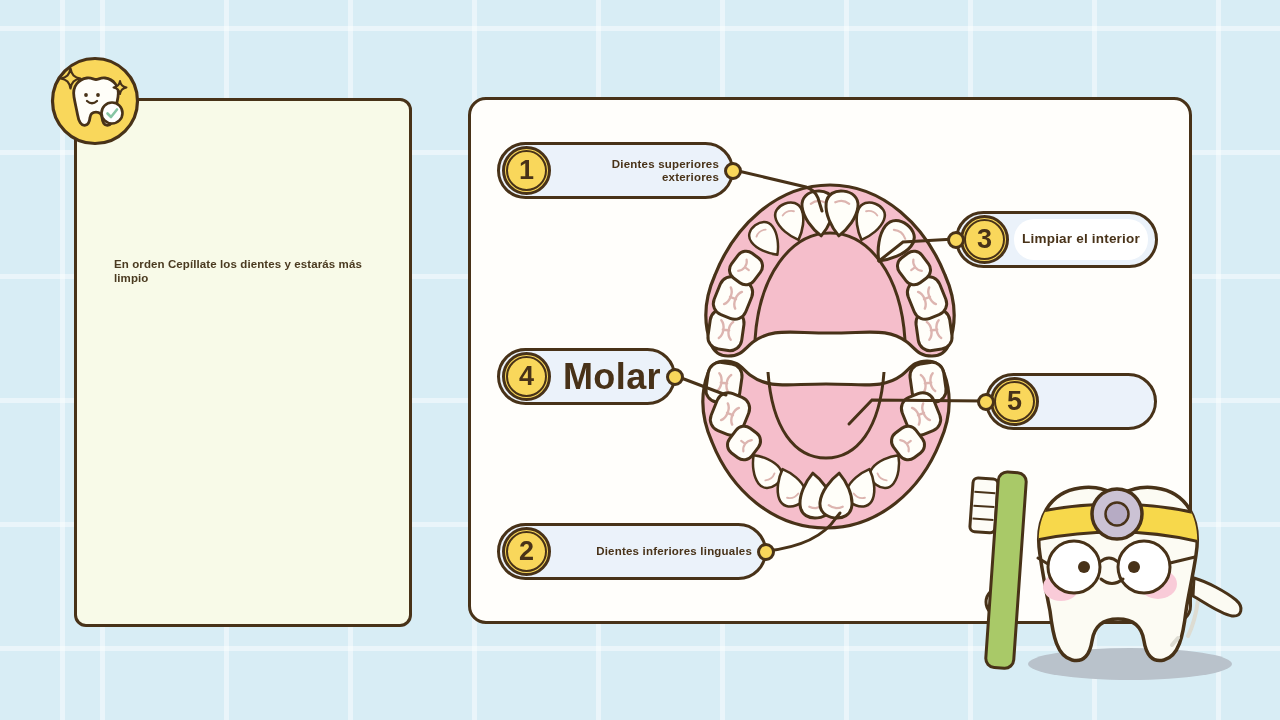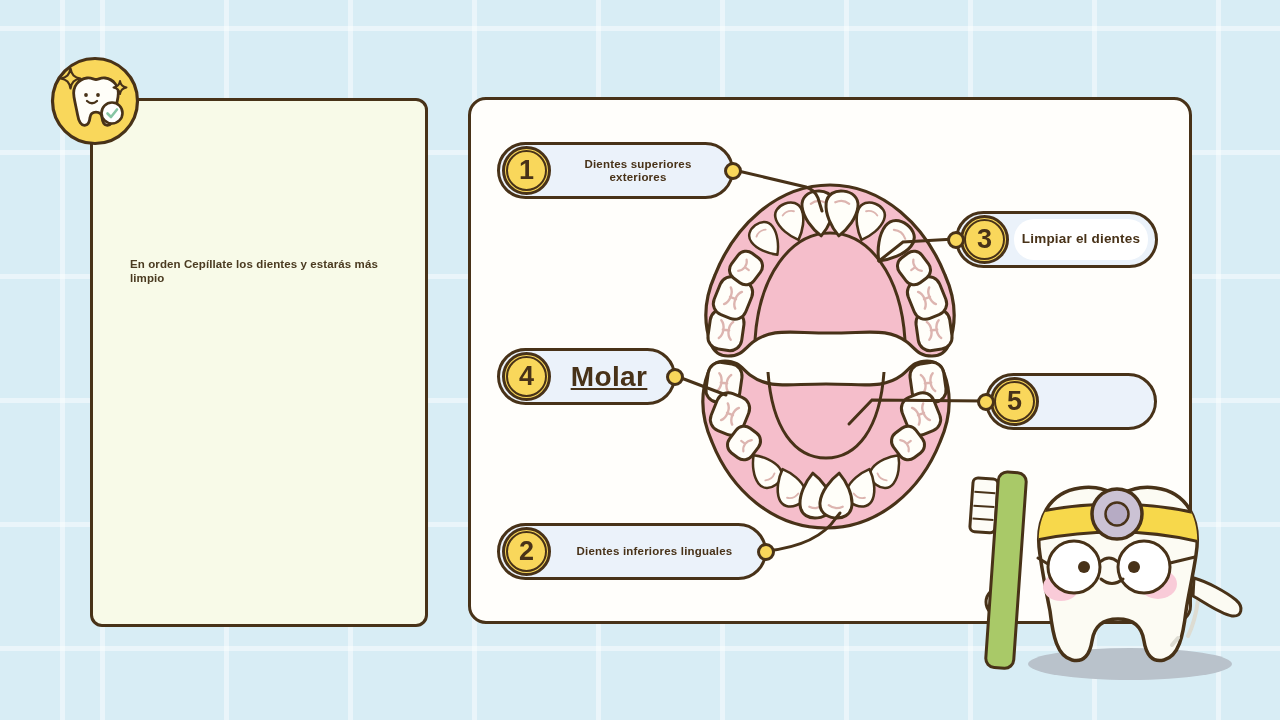--- a/index.html
+++ b/index.html
@@ -6,21 +6,21 @@
   .stage{
     position:relative;width:1280px;height:720px;overflow:hidden;
     font-family:"Liberation Sans",sans-serif;
     background-color:#d8edf5;
     background-image:
       repeating-linear-gradient(to bottom, rgba(255,255,255,.45) 0 5px, rgba(255,255,255,0) 5px 124px),
       repeating-linear-gradient(to right, rgba(255,255,255,.45) 0 5px, rgba(255,255,255,0) 5px 124px);
     background-position:0 26px, 100px 0;
   }
   .note-card{
-    position:absolute;left:90px;top:98px;width:338px;height:529px;box-sizing:border-box;
+    position:absolute;left:74px;top:98px;width:338px;height:529px;box-sizing:border-box;
     background:#f8fae8;border:3px solid #483218;border-radius:12px;z-index:2;
   }
   .note-text{
     position:absolute;left:37px;top:156px;width:268px;
     font-size:11.5px;font-weight:700;color:#4a3a20;line-height:1.25;letter-spacing:.1px;
   }
   .logo-badge{position:absolute;left:49px;top:55px;width:92px;height:92px;z-index:4;}
   .panel{
     position:absolute;left:468px;top:97px;width:724px;height:527px;box-sizing:border-box;
     background:#fffefb;border:3px solid #483218;border-radius:18px;z-index:3;
@@ -32,29 +32,29 @@
     display:flex;align-items:center;
   }
   .pill-num{
     box-sizing:border-box;width:49px;height:49px;margin-left:2px;flex:0 0 auto;
     background:#f9d75b;border:3px solid #483218;border-radius:50%;
     display:flex;align-items:center;justify-content:center;
     font-size:27px;font-weight:700;color:#483218;position:relative;
   }
   .pill-num::after{content:"";position:absolute;inset:1px;border:2px solid #483218;border-radius:50%;}
   .pill-text{
-    flex:1 1 auto;text-align:center;font-size:11.5px;font-weight:700;color:#483218;
+    flex:1 1 auto;text-align:right;font-size:11.5px;font-weight:700;color:#483218;
     letter-spacing:.2px;padding:0 12px 0 6px;line-height:1.05;
   }
   .pill--inner .pill-text{
     background:#ffffff;border-radius:20px;align-self:stretch;
     margin:5px 7px 5px 5px;padding:0 6px;
     display:flex;align-items:center;justify-content:center;
   }
-  .pill--big .pill-text{font-size:28px;letter-spacing:.4px;text-decoration:underline;}
+  .pill--big .pill-text{font-size:36px;letter-spacing:.4px;}
   #pill-3 .pill-text{font-size:13.5px;}
   #pill-5 .pill-text{font-size:11px;}
   #pill-1{left:26px;top:42px;width:237px;}
   #pill-2{left:26px;top:423px;width:270px;}
   #pill-3{left:484px;top:111px;width:203px;}
   #pill-4{left:26px;top:248px;width:179px;}
   #pill-5{left:514px;top:273px;width:172px;}
   .pill-dot{
     position:absolute;width:12px;height:12px;background:#f9d75b;border:3px solid #483218;
     border-radius:50%;top:50%;
@@ -166,21 +166,21 @@
     </div>
 
     <div class="pill" id="pill-2">
       <div class="pill-num">2</div>
       <div class="pill-text">Dientes inferiores linguales</div>
       <div class="pill-dot dot-right"></div>
     </div>
 
     <div class="pill pill--inner" id="pill-3">
       <div class="pill-num">3</div>
-      <div class="pill-text">Limpiar el dientes</div>
+      <div class="pill-text">Limpiar el interior</div>
       <div class="pill-dot dot-left"></div>
     </div>
 
     <div class="pill pill--big" id="pill-4">
       <div class="pill-num">4</div>
       <div class="pill-text">Molar</div>
       <div class="pill-dot dot-right"></div>
     </div>
 
     <div class="pill pill--inner" id="pill-5">

